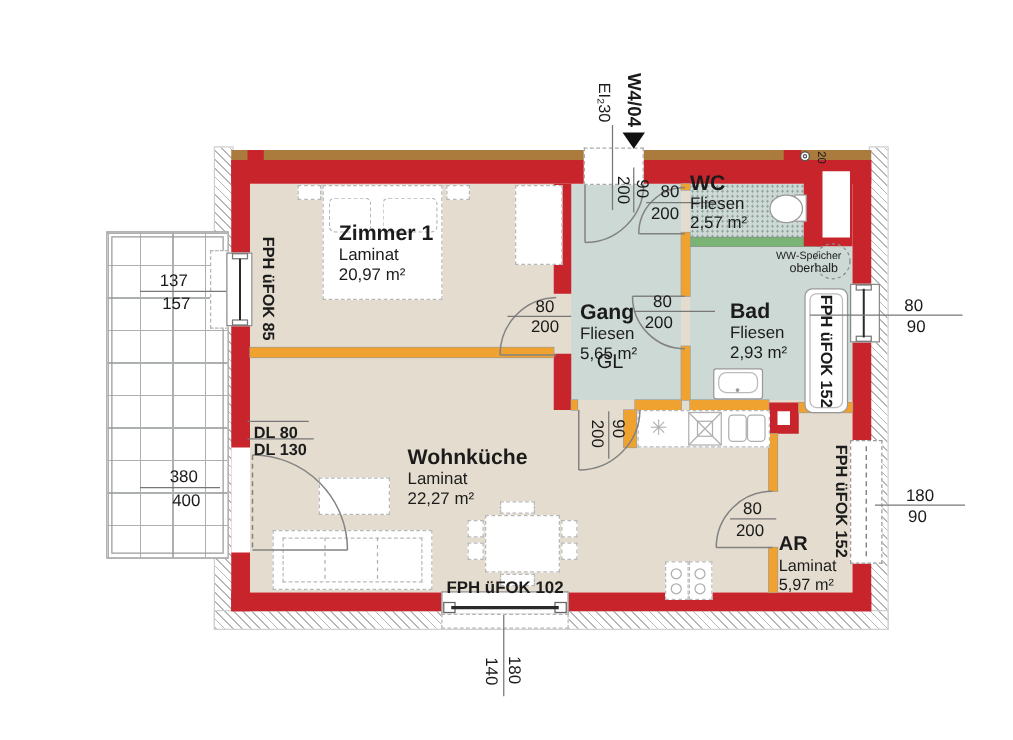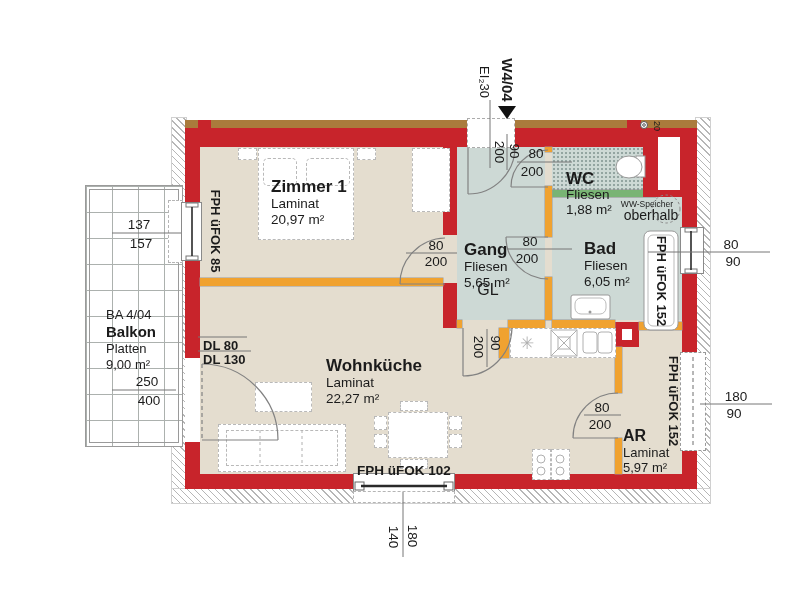--- a/index.html
+++ b/index.html
@@ -176,49 +176,43 @@
     <div class="t">Zimmer 1</div>
     <div class="s">Laminat</div>
     <div class="s">20,97 m²</div>
   </div>
   <div class="lbl" style="left:464px;top:240px;">
     <div class="t">Gang</div>
     <div class="s">Fliesen</div>
     <div class="s">5,65 m²</div>
   </div>
   <div class="ctr" style="left:488px;top:290px;font-size:16px;">GL</div>
-  <div class="lbl" style="left:566px;top:138px;margin-top:32px;">
+  <div class="lbl" style="left:552px;top:138px;">
     <div class="t" style="line-height:17px;">WC</div>
     <div class="s" style="line-height:15px;">Fliesen</div>
-    <div class="s" style="line-height:15px;">1,88 m²</div>
+    <div class="s" style="line-height:15px;">2,57 m²</div>
   </div>
   <div class="lbl" style="left:584px;top:239px;">
     <div class="t">Bad</div>
     <div class="s">Fliesen</div>
-    <div class="s">6,05 m²</div>
+    <div class="s">2,93 m²</div>
   </div>
   <div class="lbl" style="left:326px;top:356px;">
     <div class="t">Wohnküche</div>
     <div class="s">Laminat</div>
     <div class="s">22,27 m²</div>
   </div>
   <div class="lbl" style="left:623px;top:427px;">
     <div class="t" style="font-size:16px;line-height:18px;">AR</div>
     <div class="s" style="font-size:13px;line-height:15px;">Laminat</div>
     <div class="s" style="font-size:13px;line-height:15px;">5,97 m²</div>
   </div>
-  <div class="lbl" style="left:106px;top:307px;">
-    <div class="s" style="font-size:13px;">BA 4/04</div>
-    <div style="font-weight:700;font-size:15px;line-height:18px;">Balkon</div>
-    <div class="s" style="font-size:13px;">Platten</div>
-    <div class="s" style="font-size:13px;">9,00 m²</div>
-  </div>
 
   <div class="ctr" style="left:647px;top:204px;font-size:8.5px;">WW-Speicher</div>
-  <div class="ctr" style="left:651px;top:215px;font-size:14px;">oberhalb</div>
+  <div class="ctr" style="left:651px;top:215px;font-size:10px;">oberhalb</div>
 
   <div class="rot fph" style="left:215px;top:231px;">FPH üFOK 85</div>
   <div class="rot fph" style="left:661px;top:281px;">FPH üFOK 152</div>
   <div class="rot fph" style="left:673px;top:401px;">FPH üFOK 152</div>
   <div class="ctr fph" style="left:404px;top:470px;font-size:13.5px;">FPH üFOK 102</div>
   <div class="lbl fph" style="left:203px;top:338px;">DL 80</div>
   <div class="lbl fph" style="left:203px;top:352px;">DL 130</div>
 
   <div class="ctr dim" style="left:436px;top:245px;">80</div>
   <div class="ctr dim" style="left:436px;top:261px;">200</div>
@@ -227,21 +221,21 @@
   <div class="ctr dim" style="left:530px;top:241px;">80</div>
   <div class="ctr dim" style="left:527px;top:258px;">200</div>
   <div class="ctr dim" style="left:602px;top:407px;">80</div>
   <div class="ctr dim" style="left:600px;top:424px;">200</div>
   <div class="ctr dim" style="left:731px;top:244px;">80</div>
   <div class="ctr dim" style="left:733px;top:261px;">90</div>
   <div class="ctr dim" style="left:736px;top:396px;">180</div>
   <div class="ctr dim" style="left:734px;top:413px;">90</div>
   <div class="ctr dim" style="left:139px;top:224px;">137</div>
   <div class="ctr dim" style="left:141px;top:243px;">157</div>
-  <div class="ctr dim" style="left:147px;top:381px;">250</div>
+  <div class="ctr dim" style="left:147px;top:381px;">380</div>
   <div class="ctr dim" style="left:149px;top:400px;">400</div>
 
   <div class="rot dim" style="left:495px;top:343px;">90</div>
   <div class="rot dim" style="left:478px;top:347px;">200</div>
   <div class="rot dim" style="left:412px;top:536px;">180</div>
   <div class="rot dim" style="left:393px;top:537px;">140</div>
 
   <div class="ctr" style="left:527px;top:343px;font-size:17px;color:#b0b0b0;">✳</div>
 
 </div>

